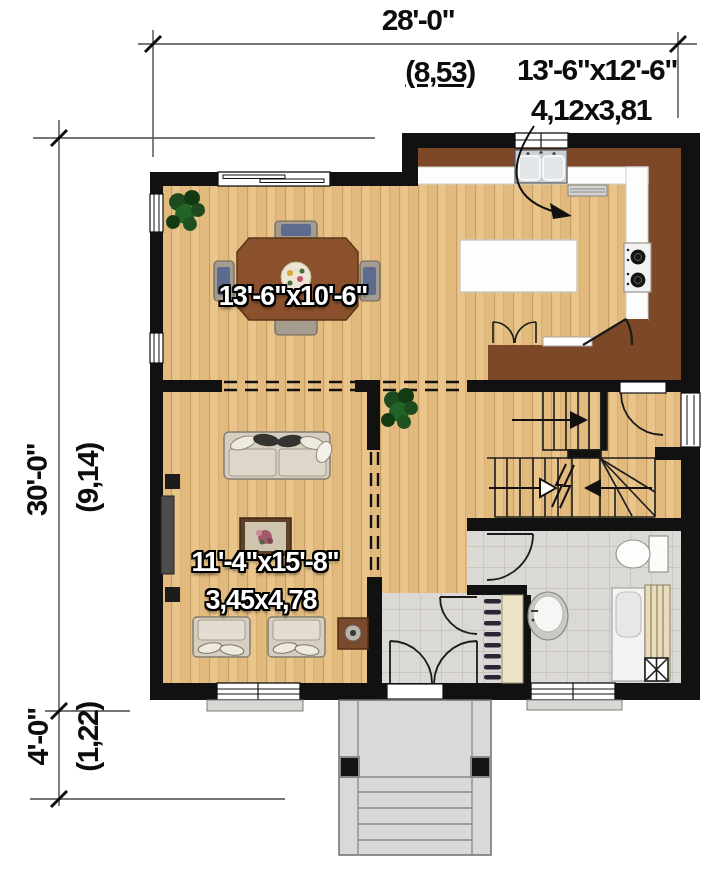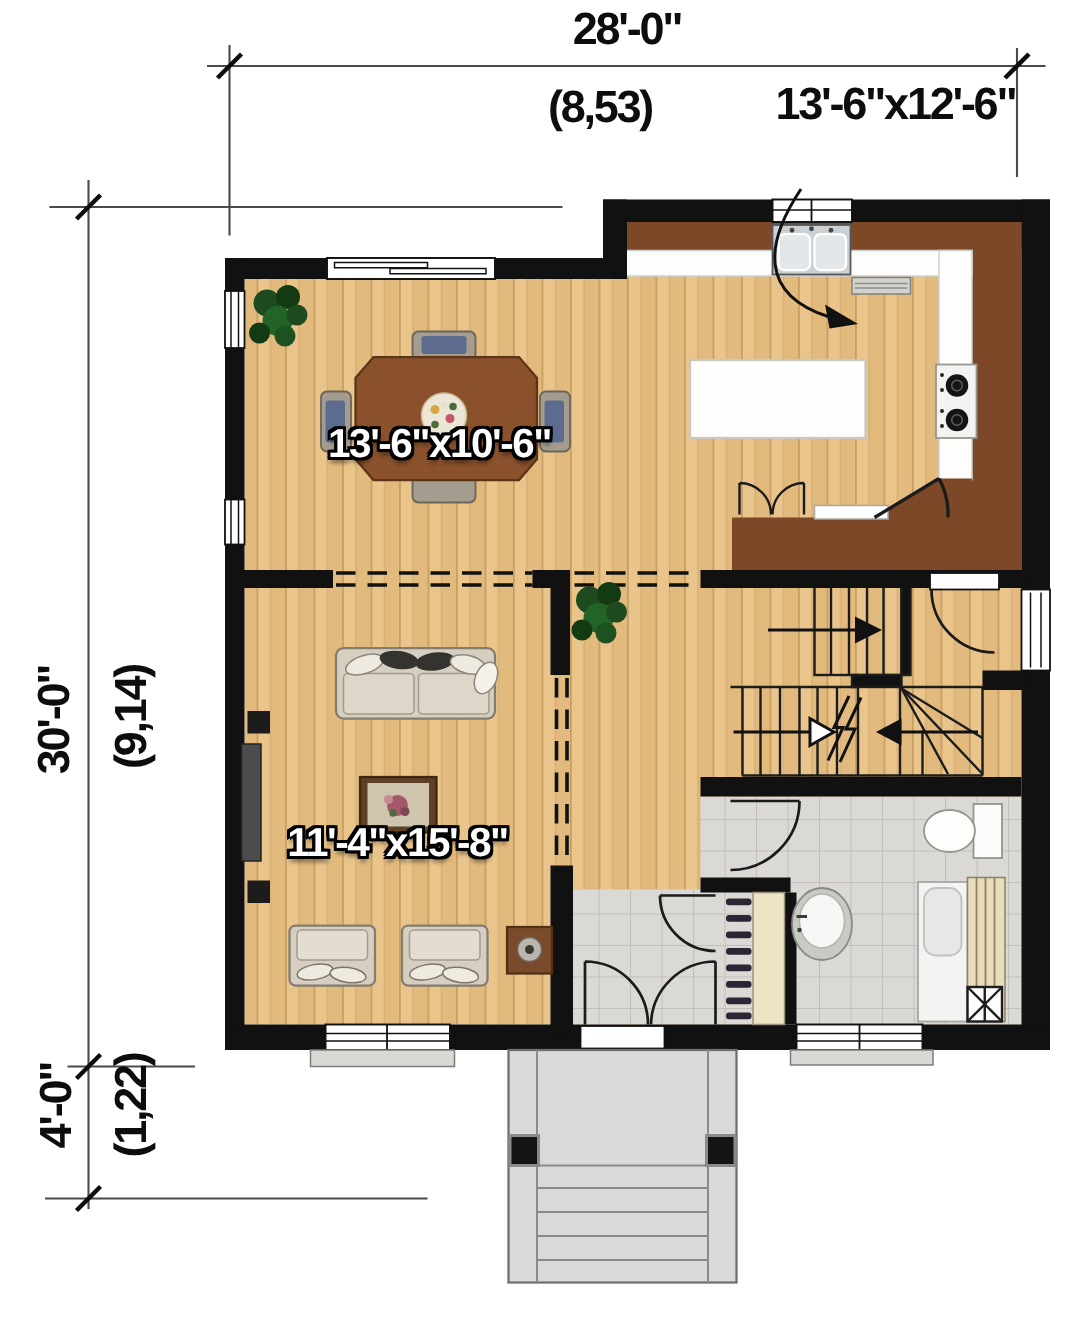--- a/index.html
+++ b/index.html
@@ -344,24 +344,26 @@
     <rect x="471" y="757" width="19" height="20" fill="#141414" stroke="#8a8a88" stroke-width="2"></rect>
   </g>
 
   <g>
     <path d="M534,126 C510,162 506,196 552,211" stroke="#111" stroke-width="2" fill="none"></path>
     <polygon points="572,216 550,203 553,219" fill="#111"></polygon>
   </g>
 </svg>
 
 <div class="lbl dim" style="left:418px;top:20px;">28'-0"</div>
-<div class="lbl dim" style="left:400px;top:72px;">(8,53)</div>
+<div class="lbl dim" style="left:440px;top:72px;text-decoration:underline;">(8,53)</div>
 <div class="lbl dim" style="left:597px;top:70px;">13'-6"x12'-6"</div>
+<div class="lbl dim" style="left:591px;top:110px;">4,12x3,81</div>
 
 <div class="lbl dim dim-rot" style="left:37px;top:480px;">30'-0"</div>
 <div class="lbl dim dim-rot" style="left:88px;top:478px;">(9,14)</div>
 <div class="lbl dim dim-rot" style="left:38px;top:737px;">4'-0"</div>
 <div class="lbl dim dim-rot" style="left:88px;top:737px;">(1,22)</div>
 
 <div class="lbl room" style="left:293px;top:296px;">13'-6"x10'-6"</div>
 <div class="lbl room" style="left:265px;top:562px;">11'-4"x15'-8"</div>
+<div class="lbl room" style="left:261px;top:600px;">3,45x4,78</div>
 
 </div>
 
 </body></html>

